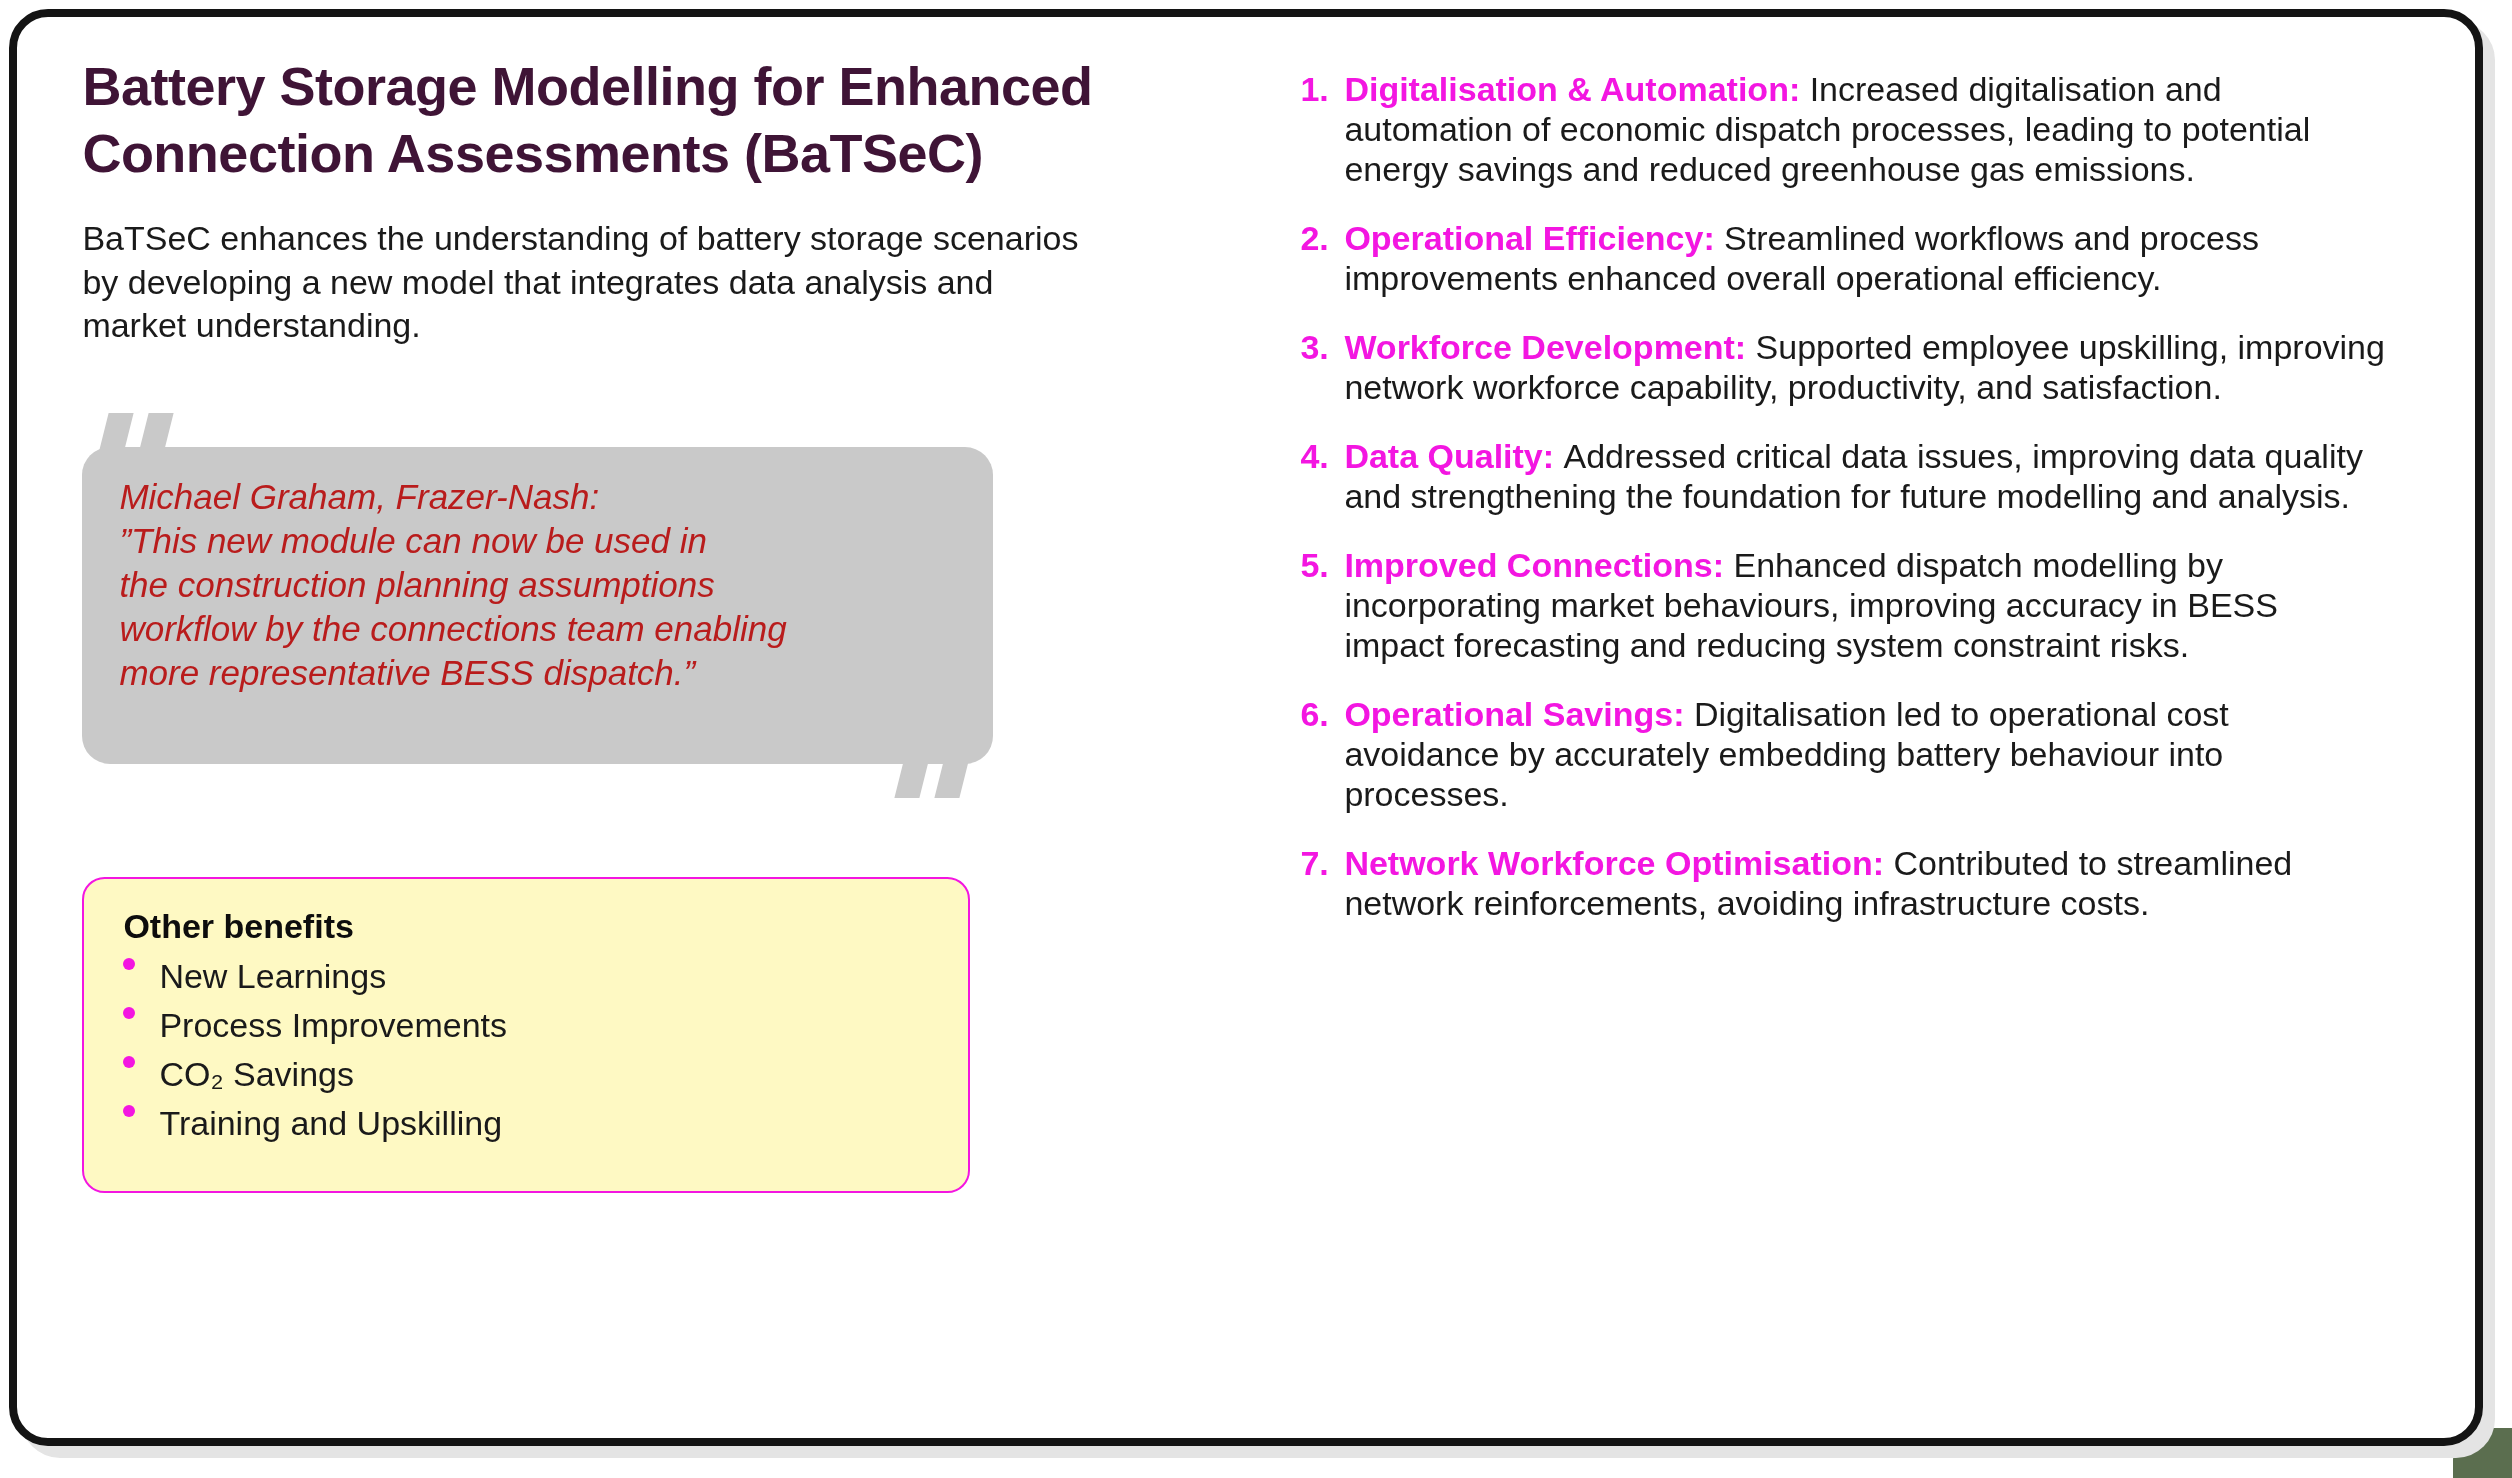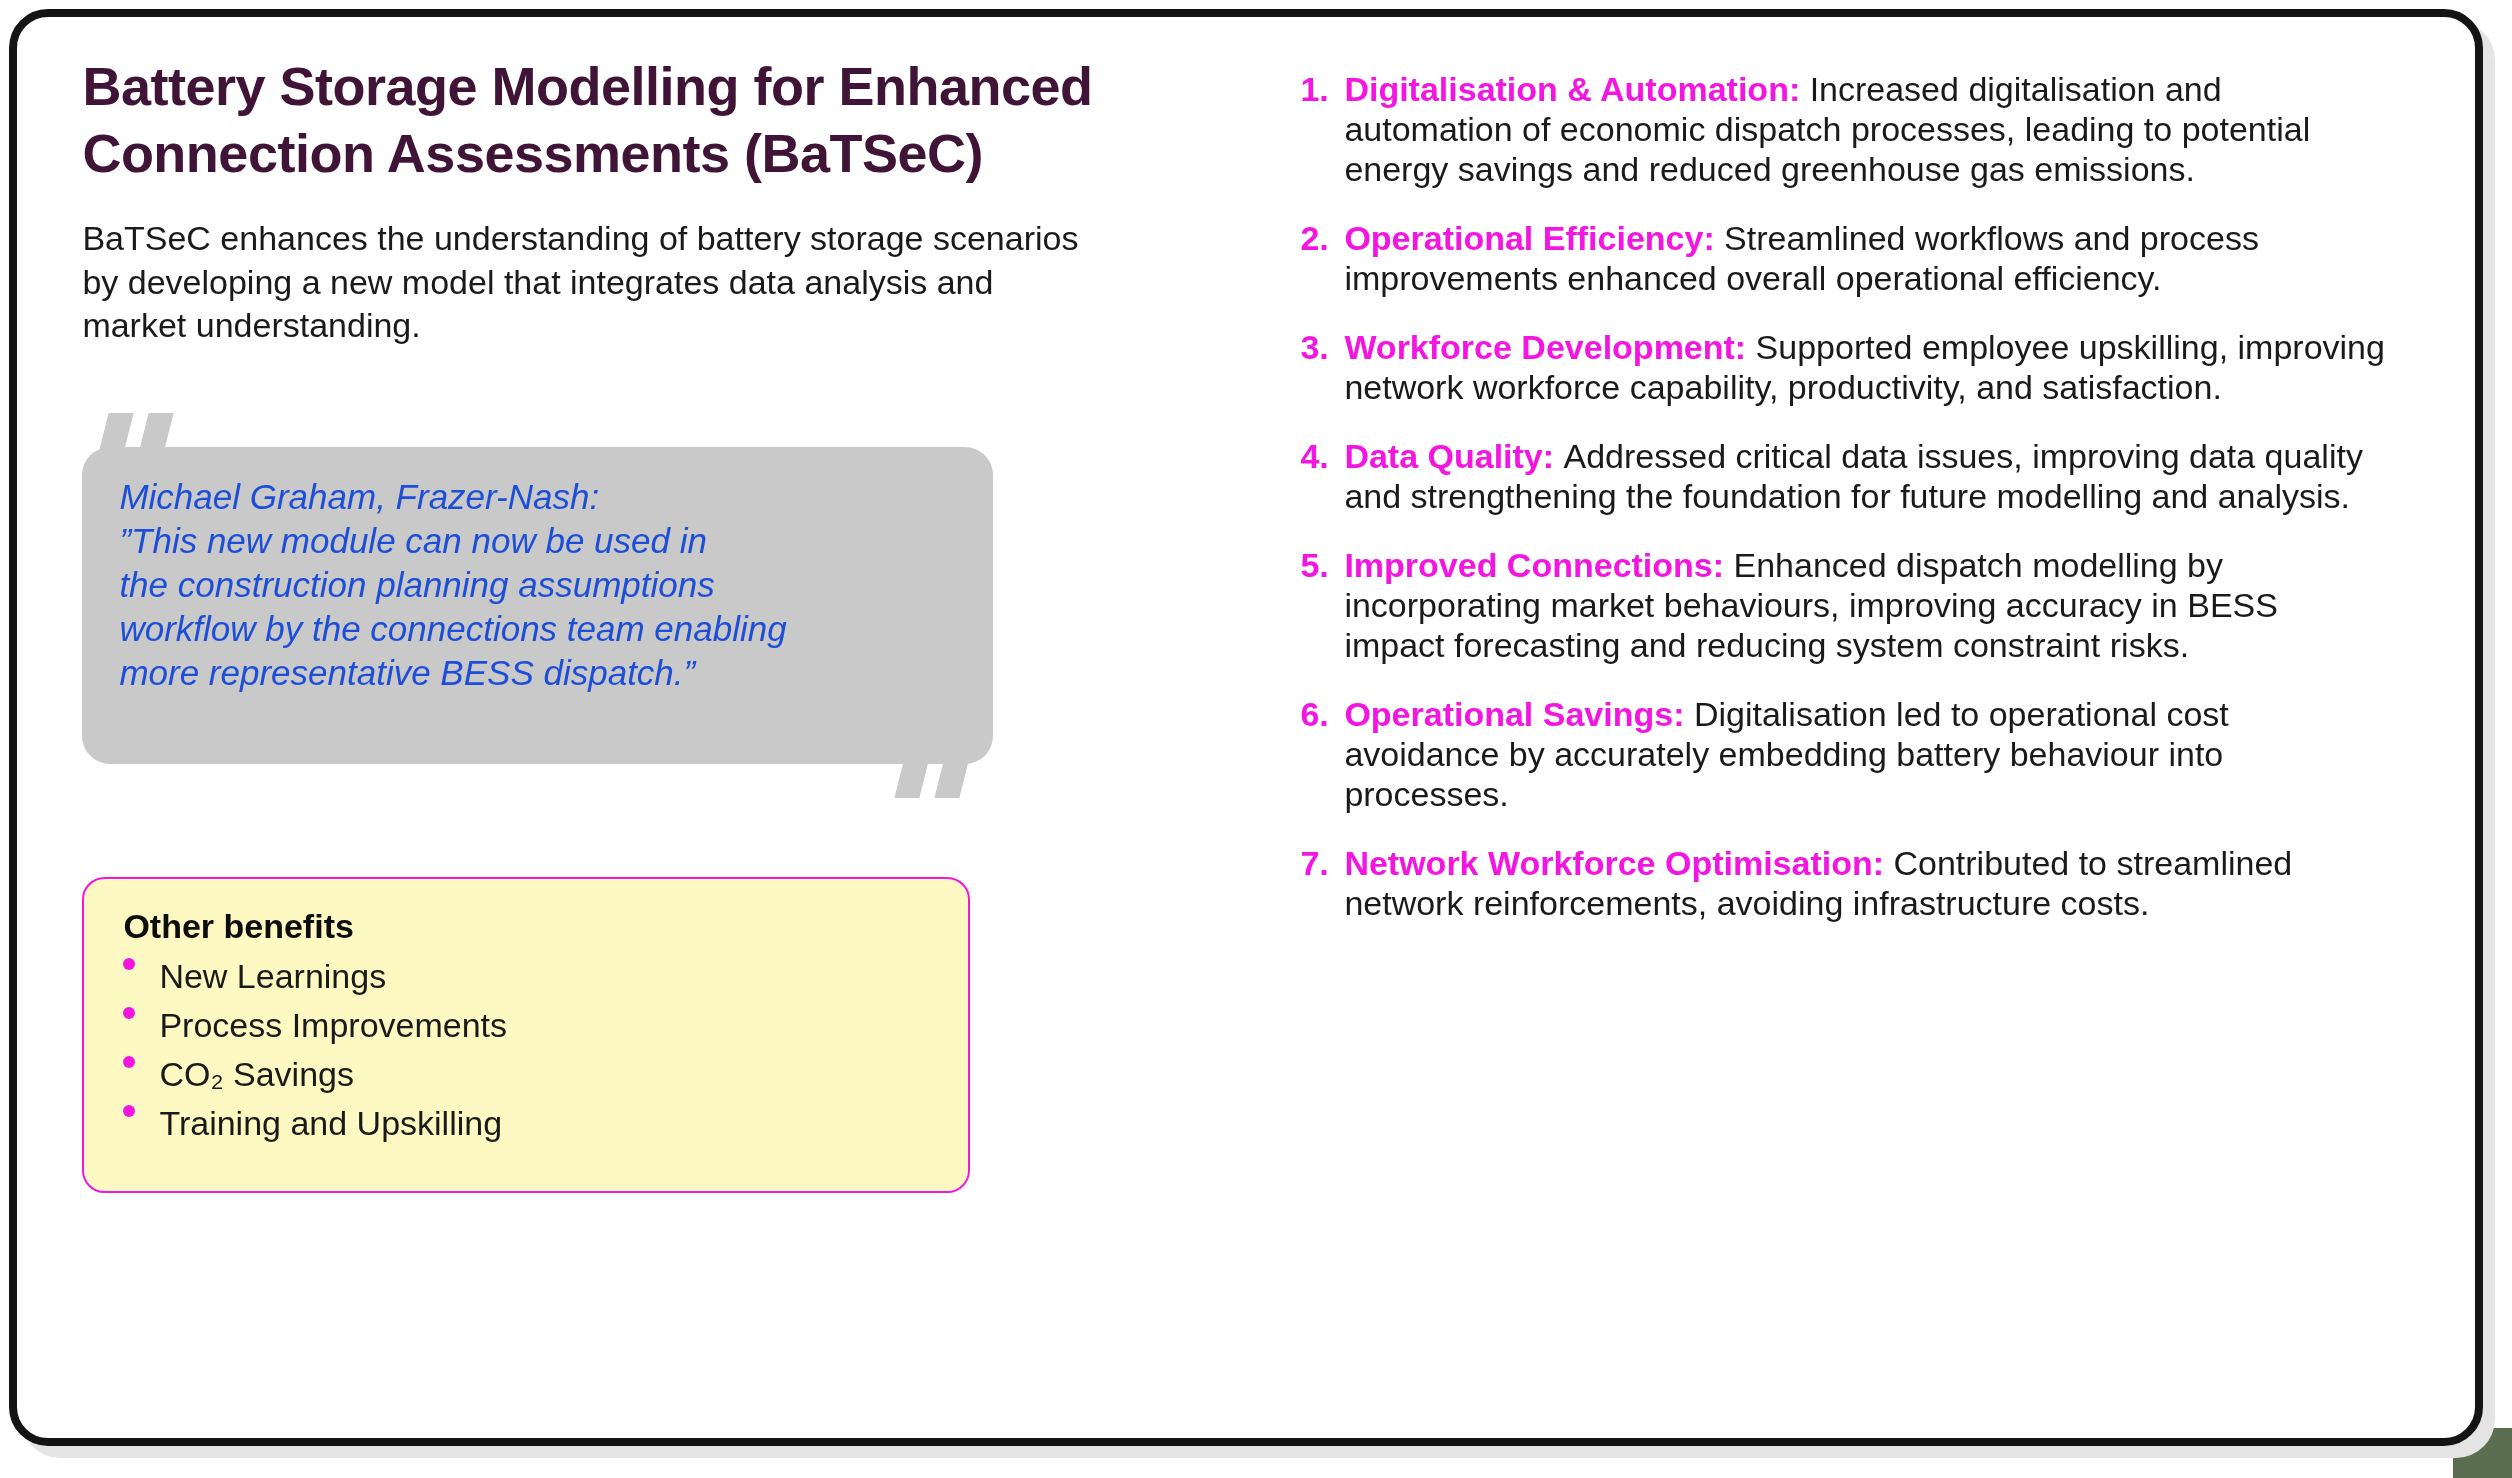--- a/index.html
+++ b/index.html
@@ -31,21 +31,21 @@
   .quote-box {
     position:absolute; left:65px; top:430px; width:911px; height:317px;
     background:#c9c9c9; border-radius:28px;
   }
   .qmark { position:absolute; display:flex; gap:15px; }
   .qmark i { display:block; width:25px; height:77px; background:#c9c9c9; transform:skewX(-14deg); }
   .qmark-top { left:17px; top:-34px; }
   .qmark-bottom { right:24px; bottom:-34px; }
   .quote-content { position:absolute; left:37px; top:28px; width:825px; }
   .quote-attr, .quote-text {
-    font-size:35px; font-style:italic; line-height:44px; color:#1d4ed8;
+    font-size:35px; font-style:italic; line-height:44px; color:#b91c1c;
   }
   .quote-text { white-space:pre-line; }
 
   .benefits-box {
     position:absolute; left:65px; top:860px; width:888px; height:316px;
     border:2.8px solid #f316e1; border-radius:22.5px; background:#fef9c3;
   }
   .benefits-heading { margin:28px 0 9.4px 39px; font-size:34px; font-weight:bold; color:#0d0d0d; }
   .benefits-list { list-style:none; margin-left:39px; }
   .benefits-list li { display:flex; align-items:flex-start; margin-top:12px; font-size:34px; color:#1a1a1a; line-height:37px; }

